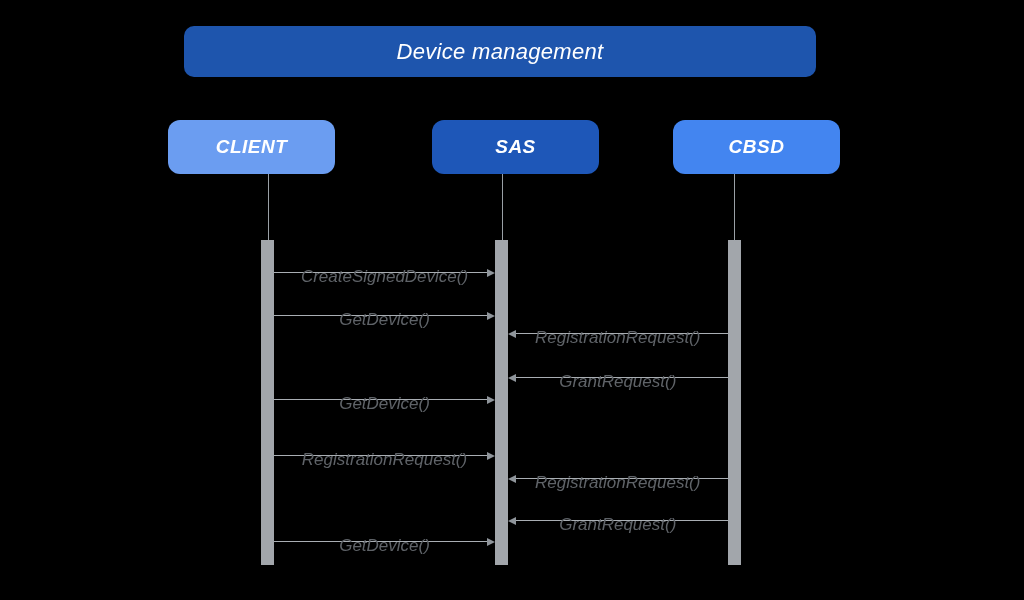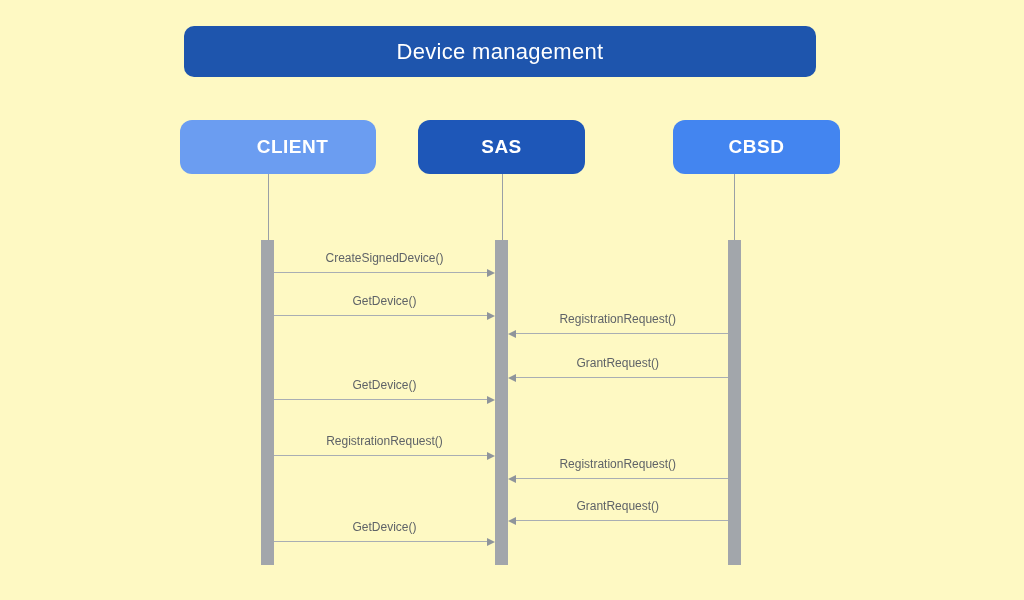--- a/index.html
+++ b/index.html
@@ -1,22 +1,23 @@
 <!DOCTYPE html>
 <html><head>
 <meta charset="utf-8">
 <style>
   html, body { margin: 0; padding: 0; background: #ffffff; }
   .canvas {
     position: relative;
     width: 1024px;
     height: 600px;
-    background: #fef9c3;
+    background: #000000;
     overflow: hidden;
     font-family: "Liberation Sans", "DejaVu Sans", sans-serif;
+    font-style: italic;
   }
   .title-bar {
     position: absolute;
     left: 184px; top: 26px;
     width: 632px; height: 51px;
     border-radius: 10px;
     display: flex; align-items: center; justify-content: center;
   }
   .title-text {
     color: #ffffff;
@@ -61,39 +62,40 @@
     position: absolute;
     width: 0; height: 0;
     border-top: 4px solid transparent;
     border-bottom: 4px solid transparent;
   }
   .arrow-head.right { border-left: 8px solid #8f959b; }
   .arrow-head.left  { border-right: 8px solid #8f959b; }
   .message-label {
     position: absolute;
     color: #5f6368;
-    font-size: 12px;
+    font-size: 17px;
     white-space: nowrap;
     transform: translateX(-50%);
+    margin-top: 16px;
   }
 </style>
 </head>
 <body>
 
 <div class="canvas">
   <div class="title-bar" id="title-bar" style="background: rgb(30, 85, 173);">
     <span class="title-text">Device management</span>
   </div>
   <div id="actors-layer">
-      <div class="actor-box" style="left: 180px; background: rgb(107, 157, 241); padding-left: 29px;">
+      <div class="actor-box" style="left: 168px; background: rgb(107, 157, 241);">
         <span class="actor-label">CLIENT</span>
       </div>
       <div class="lifeline" style="left: 267.5px; background: rgb(154, 160, 166);"></div>
       <div class="activation-bar" style="left: 261px; background: rgb(162, 166, 171);"></div>
-      <div class="actor-box" style="left: 418px; background: rgb(30, 87, 184);">
+      <div class="actor-box" style="left: 432px; background: rgb(30, 87, 184);">
         <span class="actor-label">SAS</span>
       </div>
       <div class="lifeline" style="left: 501.5px; background: rgb(154, 160, 166);"></div>
       <div class="activation-bar" style="left: 495px; background: rgb(162, 166, 171);"></div>
       <div class="actor-box" style="left: 673px; background: rgb(67, 133, 240);">
         <span class="actor-label">CBSD</span>
       </div>
       <div class="lifeline" style="left: 734px; background: rgb(154, 160, 166);"></div>
       <div class="activation-bar" style="left: 727.5px; background: rgb(162, 166, 171);"></div>
     </div>

